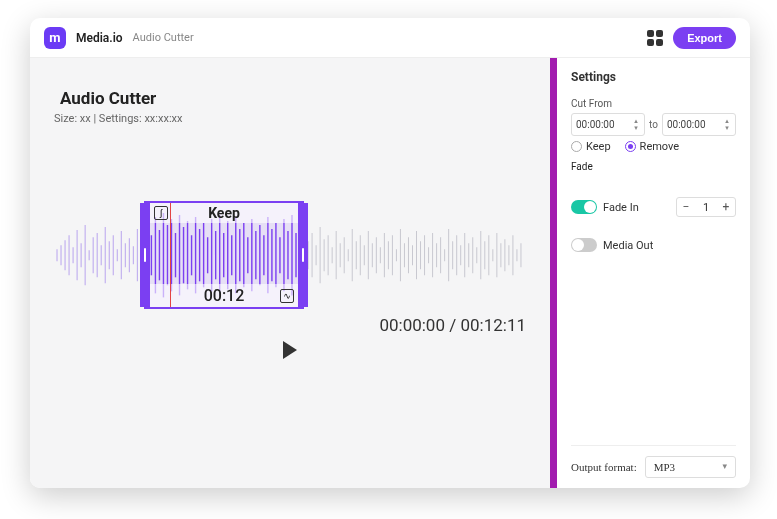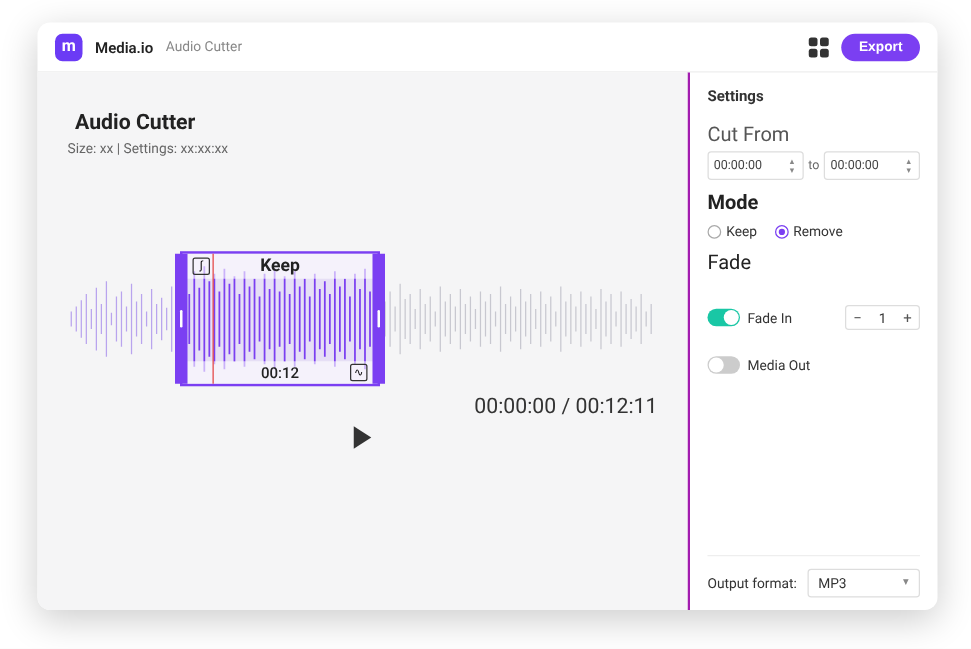--- a/index.html
+++ b/index.html
@@ -72,33 +72,33 @@
     display:flex;flex-direction:column;justify-content:space-between;
   }
   .handle { position:absolute;top:0;bottom:0;width:10px;background:#7b3ff2;display:flex;align-items:center;justify-content:center;}
   .handle.left-h{left:-6px;}
   .handle.right-h{right:-6px;}
   .handle-line{width:2px;height:14px;background:#fff;border-radius:1px;}
   .sel-top{display:flex;align-items:center;justify-content:space-between;padding:2px 8px;background:rgba(255,255,255,0.6);}
   .sel-bot{display:flex;align-items:center;justify-content:space-between;padding:2px 8px;background:rgba(255,255,255,0.6);}
   .keep-label{font-size:14px;font-weight:700;color:#222;}
   .marker{position:absolute;top:0;bottom:0;width:1px;background:#e34444;left:24px;}
-  .sel-time{font-size:12px;color:#222;font-weight:500;}
+  .sel-time{font-size:16px;color:#222;font-weight:500;}
   .fade-glyph{width:14px;height:14px;border:1px solid #333;border-radius:2px;display:flex;align-items:center;justify-content:center;font-size:9px;}
   .time-row{margin-top:10px;display:flex;justify-content:flex-end;font-size:17px;color:#333;}
   .play{margin-top:6px;display:flex;justify-content:center;}
   .play-btn{width:0;height:0;border-left:14px solid #333;border-top:9px solid transparent;border-bottom:9px solid transparent;cursor:pointer;}
   .right {
-    width:200px;border-left:2px solid #a21caf;
+    width:200px;border-left:7px solid #a21caf;
     display:flex;flex-direction:column;
     padding:12px 14px 0 14px;
     font-size:11px;color:#333;
   }
   .sec-h{font-weight:700;font-size:12px;margin-bottom:6px;}
-  .lbl{font-size:16px;color:#555;margin:8px 0 4px;}
+  .lbl{font-size:10px;color:#555;margin:8px 0 4px;}
   .cut-row{display:flex;align-items:center;gap:4px;}
   .time-in{
     flex:1;border:1px solid #ddd;border-radius:3px;padding:4px 4px;
     font-size:10px;text-align:center;color:#444;display:flex;align-items:center;justify-content:space-between;
   }
   .stepper{display:flex;flex-direction:column;gap:1px;margin-left:3px;}
   .step{width:8px;height:6px;font-size:7px;line-height:6px;text-align:center;color:#888;cursor:pointer;}
   .to{font-size:10px;color:#666;}
   .radio-row{display:flex;gap:14px;margin-top:4px;}
   .radio{display:flex;align-items:center;gap:4px;cursor:pointer;}
@@ -108,21 +108,21 @@
   .toggle-row{display:flex;align-items:center;gap:6px;margin-top:21px;}
   .toggle{width:26px;height:14px;border-radius:8px;background:#ccc;position:relative;cursor:pointer;}
   .toggle.on{background:#19c7a5;}
   .knob{position:absolute;top:1px;width:12px;height:12px;border-radius:50%;background:#fff;}
   .toggle.on .knob{right:1px;}
   .toggle.off .knob{left:1px;}
   .num-box{display:flex;align-items:center;border:1px solid #ddd;border-radius:3px;margin-left:auto;}
   .num-btn{width:18px;height:18px;display:flex;align-items:center;justify-content:center;cursor:pointer;font-size:12px;color:#555;}
   .num-val{width:22px;text-align:center;font-size:11px;}
   .right-spacer{flex:1;}
-  .out-row{border-top:1px solid #eee;padding:10px 0;display:flex;align-items:center;gap:8px;}
+  .out-row{border-top:1px solid #eee;padding:10px 0;display:flex;align-items:center;gap:8px;font-family:Liberation Serif, serif;}
   .out-sel{flex:1;border:1px solid #ddd;border-radius:3px;padding:4px 8px;font-size:11px;display:flex;justify-content:space-between;align-items:flex-start;cursor:pointer;}
   .chev{font-size:9px;color:#888;}
 </style>
 </head>
 <body>
 
 <div class="window">
   <div class="topbar">
     <div class="logo">m</div>
     <div class="brand">Media.io</div>
@@ -307,21 +307,20 @@
         <div class="to">to</div>
         <div class="time-in">
           <span>00:00:00</span>
           <div class="stepper">
               <div class="step">▴</div>
               <div class="step">▾</div>
             </div>
         </div>
       </div>
 
-      <div class="lbl" style="font-weight:700;color:#222;">Mode</div>
       <div class="radio-row">
         <div class="radio">
           <div class="radio-dot"></div>
           <span>Keep</span>
         </div>
         <div class="radio">
           <div class="radio-dot on"></div>
           <span>Remove</span>
         </div>
       </div>

